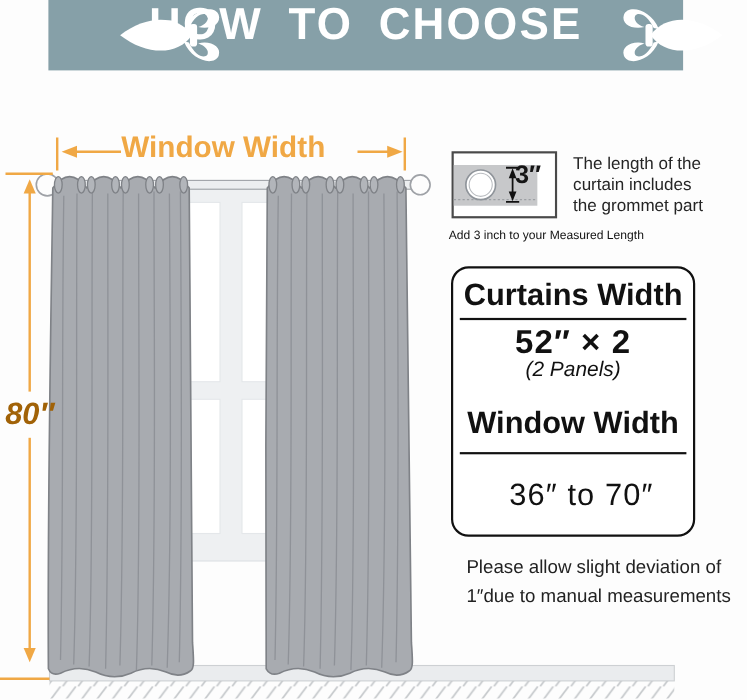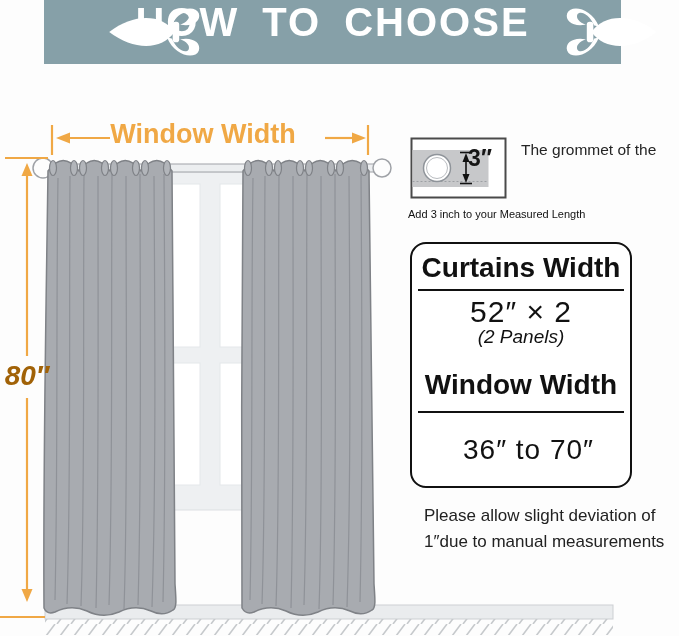--- a/index.html
+++ b/index.html
@@ -55,21 +55,21 @@
   .size-table{
     left:410px;top:242px;width:222px;height:246px;
     background:#ffffff;border:2.5px solid #111;border-radius:16px;
     box-sizing:border-box;display:flex;flex-direction:column;
     overflow:hidden;color:#111;
   }
   .t-row1{height:42px;display:flex;align-items:center;justify-content:center;
           font-size:28px;font-weight:bold;padding-top:3px;}
   .t-div{border-top:2.5px solid #111;margin:0 6px;}
   .t-row2{height:64px;text-align:center;padding-top:4px;}
-  .t-row2 .main{font-size:30px;font-weight:400;line-height:34px;letter-spacing:1px;}
+  .t-row2 .main{font-size:30px;font-weight:700;line-height:34px;letter-spacing:1px;}
   .t-row2 .sub{font-size:19px;line-height:18px;margin-top:-1px;font-style:italic;}
   .t-band{height:37px;background:#93abb3;display:flex;align-items:center;justify-content:center;}
   .t-band .sg{
     color:#ffffff;font-size:30px;font-weight:bold;letter-spacing:1px;
     transform:scale(0.64,1.12);white-space:nowrap;
   }
   .t-row3{height:52px;display:flex;align-items:center;justify-content:center;
           font-size:28px;font-weight:bold;}
   .t-row4{flex:1;display:flex;align-items:center;justify-content:center;
           font-size:28px;font-weight:400;letter-spacing:1px;margin-left:15px;}
@@ -215,21 +215,23 @@
     <line x1="50" y1="15.5" x2="62" y2="15.5"></line>
     <line x1="50" y1="46.5" x2="62" y2="46.5"></line>
     <line x1="56" y1="20" x2="56" y2="42"></line>
     <polygon points="56,16 52.5,25 59.5,25" stroke="none"></polygon>
     <polygon points="56,46 52.5,37 59.5,37" stroke="none"></polygon>
   </g>
 </svg>
 <div class="abs grom-3">3″</div>
 
 <div class="abs grom-caption">
-  <div>The grommet of the</div>
+  <div>The length of the</div>
+  <div>curtain includes</div>
+  <div>the grommet part</div>
 </div>
 
 <div class="abs add-note">Add 3 inch to your Measured Length</div>
 
 <div class="abs size-table">
   <div class="t-row1">Curtains Width</div>
   <div class="t-div"></div>
   <div class="t-row2">
     <div class="main">52″ × 2</div>
     <div class="sub">(2 Panels)</div>

